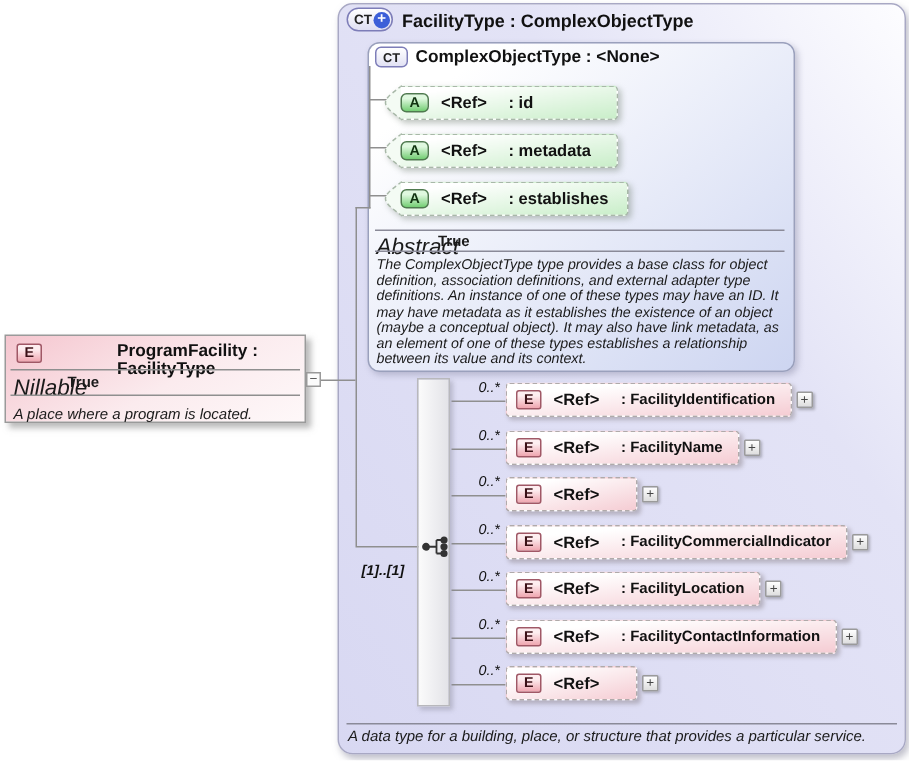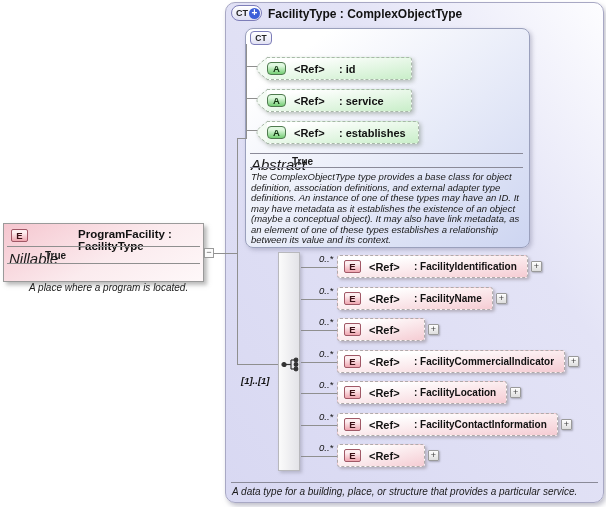--- a/index.html
+++ b/index.html
@@ -78,21 +78,21 @@
     display:flex;align-items:center;justify-content:center;box-sizing:border-box;
     box-shadow:1px 1px 2px rgba(0,0,0,.25);cursor:pointer;}
   .card-label{position:absolute;font-size:9.5px;font-style:italic;color:#111;}
 
   
   .src-box{position:absolute;left:3px;top:223px;width:199px;height:57px;border:1px solid #9a9a9a;
     background:linear-gradient(150deg,#f5c6cf 0%,#fbebee 55%,#fef8f9 100%);
     box-shadow:3px 3px 4px rgba(120,120,120,.5);}
   .src-title{position:absolute;left:30px;top:4px;font-size:11.5px;font-weight:bold;margin-left:44px;}
   .src-sep{position:absolute;left:3px;right:3px;height:1px;background:#8f8f8f;}
-  .src-desc{position:absolute;left:5px;top:58px;font-size:10px;font-style:italic;color:#1a1a1a;margin-left:20px;}
+  .src-desc{position:absolute;left:5px;top:47px;font-size:10px;font-style:italic;color:#1a1a1a;}
 
   .collapse-box{position:absolute;left:204px;top:248px;width:10px;height:10px;border:1px solid #9a9a9a;
     background:#fbfbfb;color:#555;font-size:9px;line-height:7px;text-align:center;
     box-sizing:border-box;cursor:pointer;}
 
   .footer-text{position:absolute;left:232px;top:486px;font-size:10px;font-style:italic;color:#1a1a1a;}
 </style>
 </head>
 <body>
 
@@ -101,20 +101,21 @@
   <div class="outer-box"></div>
 
   <div class="ct-plus-icon">
     <span class="ct-txt">CT</span>
     <span class="badge">+</span>
   </div>
   <div class="outer-title">FacilityType : ComplexObjectType</div>
 
   <div class="inner-box"></div>
   <div class="ct-icon">CT</div>
+  <div class="inner-title">ComplexObjectType : &lt;None&gt;</div>
 
   <div class="hline" style="left:214px;top:253px;width:23px;"></div>
   <div class="vline" style="left:237px;top:138px;height:227px;"></div>
   <div class="hline" style="left:237px;top:138px;width:10px;"></div>
   <div class="vline" style="left:246px;top:44px;height:95px;"></div>
   <div class="hline" style="left:238px;top:364px;width:43px;"></div>
   <div class="hline" style="left:246px;top:66px;width:12px;"></div>
   <div class="hline" style="left:246px;top:98px;width:12px;"></div>
   <div class="hline" style="left:246px;top:130px;width:12px;"></div>
   <div class="hline" style="left:301px;top:267px;width:36px;"></div>
@@ -135,21 +136,21 @@
       <span class="name-col">: id</span>
     </div>
   </div>
   <div class="attr-row" style="top:88px;">
     <svg class="attr-tip" viewBox="0 0 13 25">
       <path d="M13 1 L6 6.5 Q2 9.8 2 12.5 Q2 15.2 6 18.5 L13 24" fill="#f4fbf4" stroke="#a8b8a8" stroke-width="1" stroke-dasharray="3 2"></path>
     </svg>
     <div class="attr-box">
       <span class="a-icon">A</span>
       <span class="ref-col">&lt;Ref&gt;</span>
-      <span class="name-col">: service</span>
+      <span class="name-col">: metadata</span>
     </div>
   </div>
   <div class="attr-row" style="top:120px;">
     <svg class="attr-tip" viewBox="0 0 13 25">
       <path d="M13 1 L6 6.5 Q2 9.8 2 12.5 Q2 15.2 6 18.5 L13 24" fill="#f4fbf4" stroke="#a8b8a8" stroke-width="1" stroke-dasharray="3 2"></path>
     </svg>
     <div class="attr-box">
       <span class="a-icon">A</span>
       <span class="ref-col">&lt;Ref&gt;</span>
       <span class="name-col">: establishes</span>

